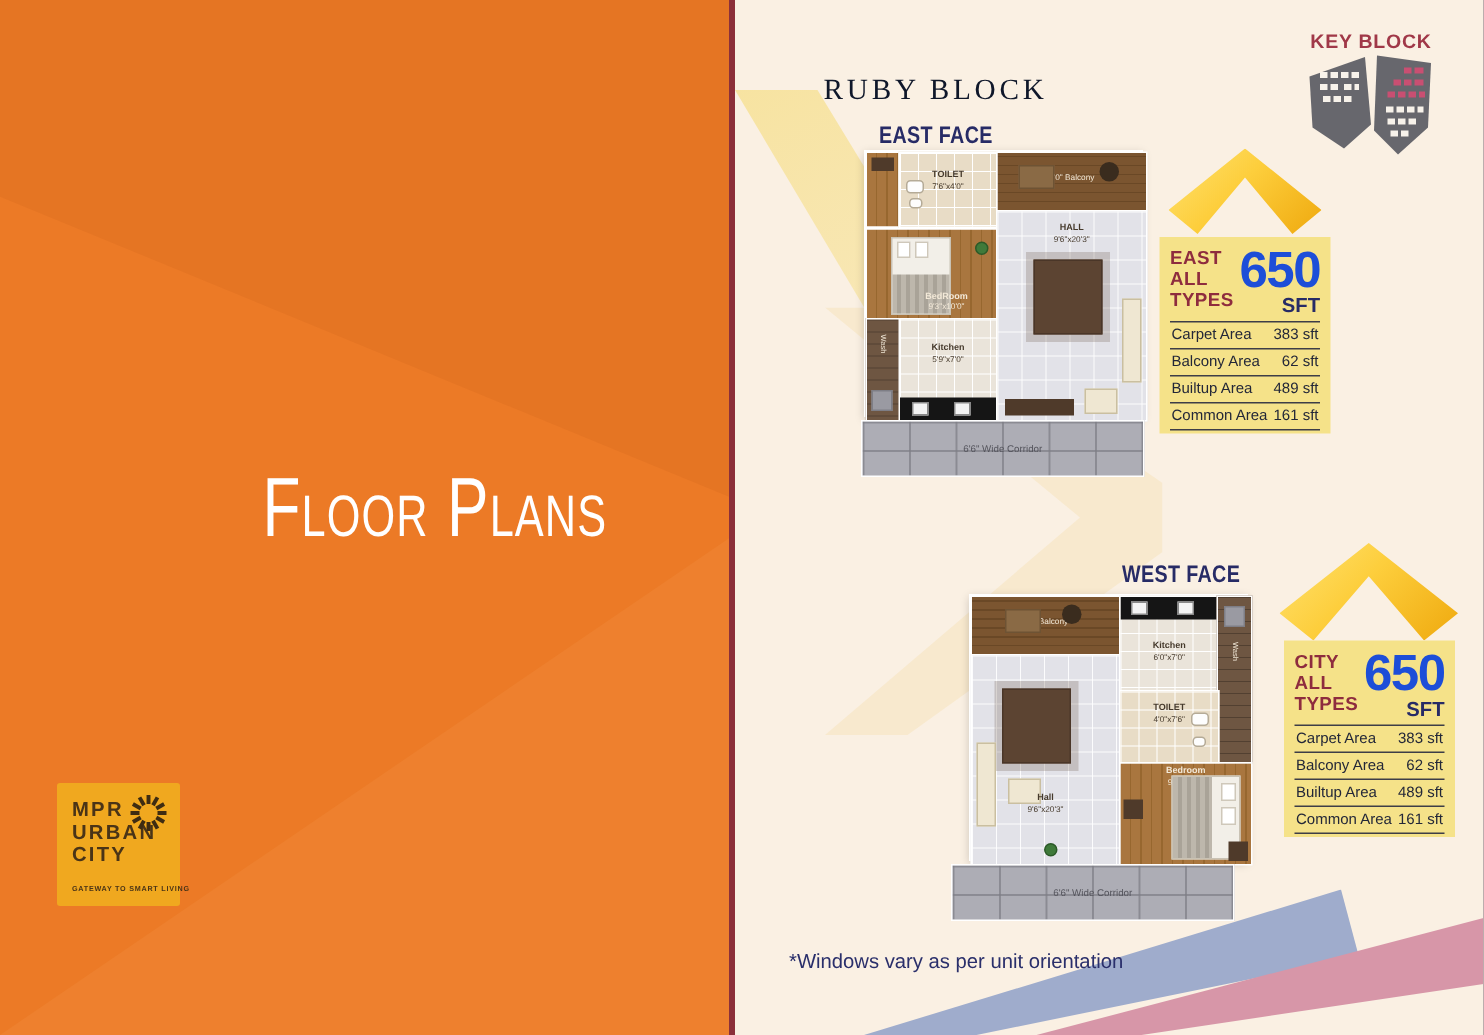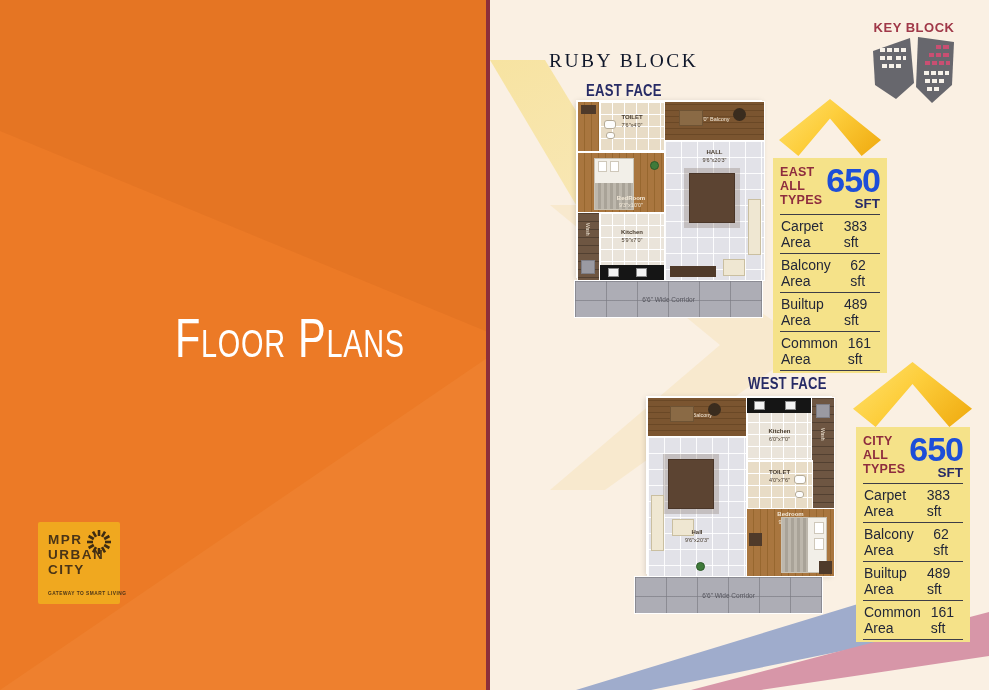--- a/index.html
+++ b/index.html
@@ -115,21 +115,21 @@
 
   
   .area-card{position:absolute;width:114px;background:#F5E289;padding:7px 7px 2px;}
   .ac-head{display:flex;justify-content:space-between;align-items:flex-start;margin-bottom:3px;}
   .ac-block div{color:#8E2C3E;font-weight:bold;font-size:12.5px;line-height:1.12;letter-spacing:.3px;}
   .ac-area{text-align:right;}
   .ac-650{color:#1d4ed8;font-weight:bold;font-size:34px;line-height:.92;letter-spacing:-1px;}
   .ac-sft{color:#272B66;font-weight:bold;font-size:13.5px;}
   .ac-rows{border-top:1px solid #3D3D47;}
   .ac-row{display:flex;justify-content:space-between;border-bottom:1px solid #3D3D47;
-          font-size:14px;color:#232738;padding:3px 1px;}
+          font-size:10px;color:#232738;padding:3px 1px;}
   .card-east{left:283px;top:158px;}
   .card-west{left:366px;top:427px;}
 
   .footnote{position:absolute;left:36px;top:633px;color:#2A2F6B;font-size:13.5px;}
 </style>
 </head>
 <body>
 
 <div class="page">
 
@@ -391,14 +391,15 @@
           <span>Builtup Area</span>
             <span>489 sft</span>
         </div>
         <div class="ac-row">
           <span>Common Area</span>
             <span>161 sft</span>
         </div>
       </div>
     </div>
 
+    <div class="footnote">*Windows vary as per unit orientation</div>
   </div>
 </div>
 
 </body></html>

